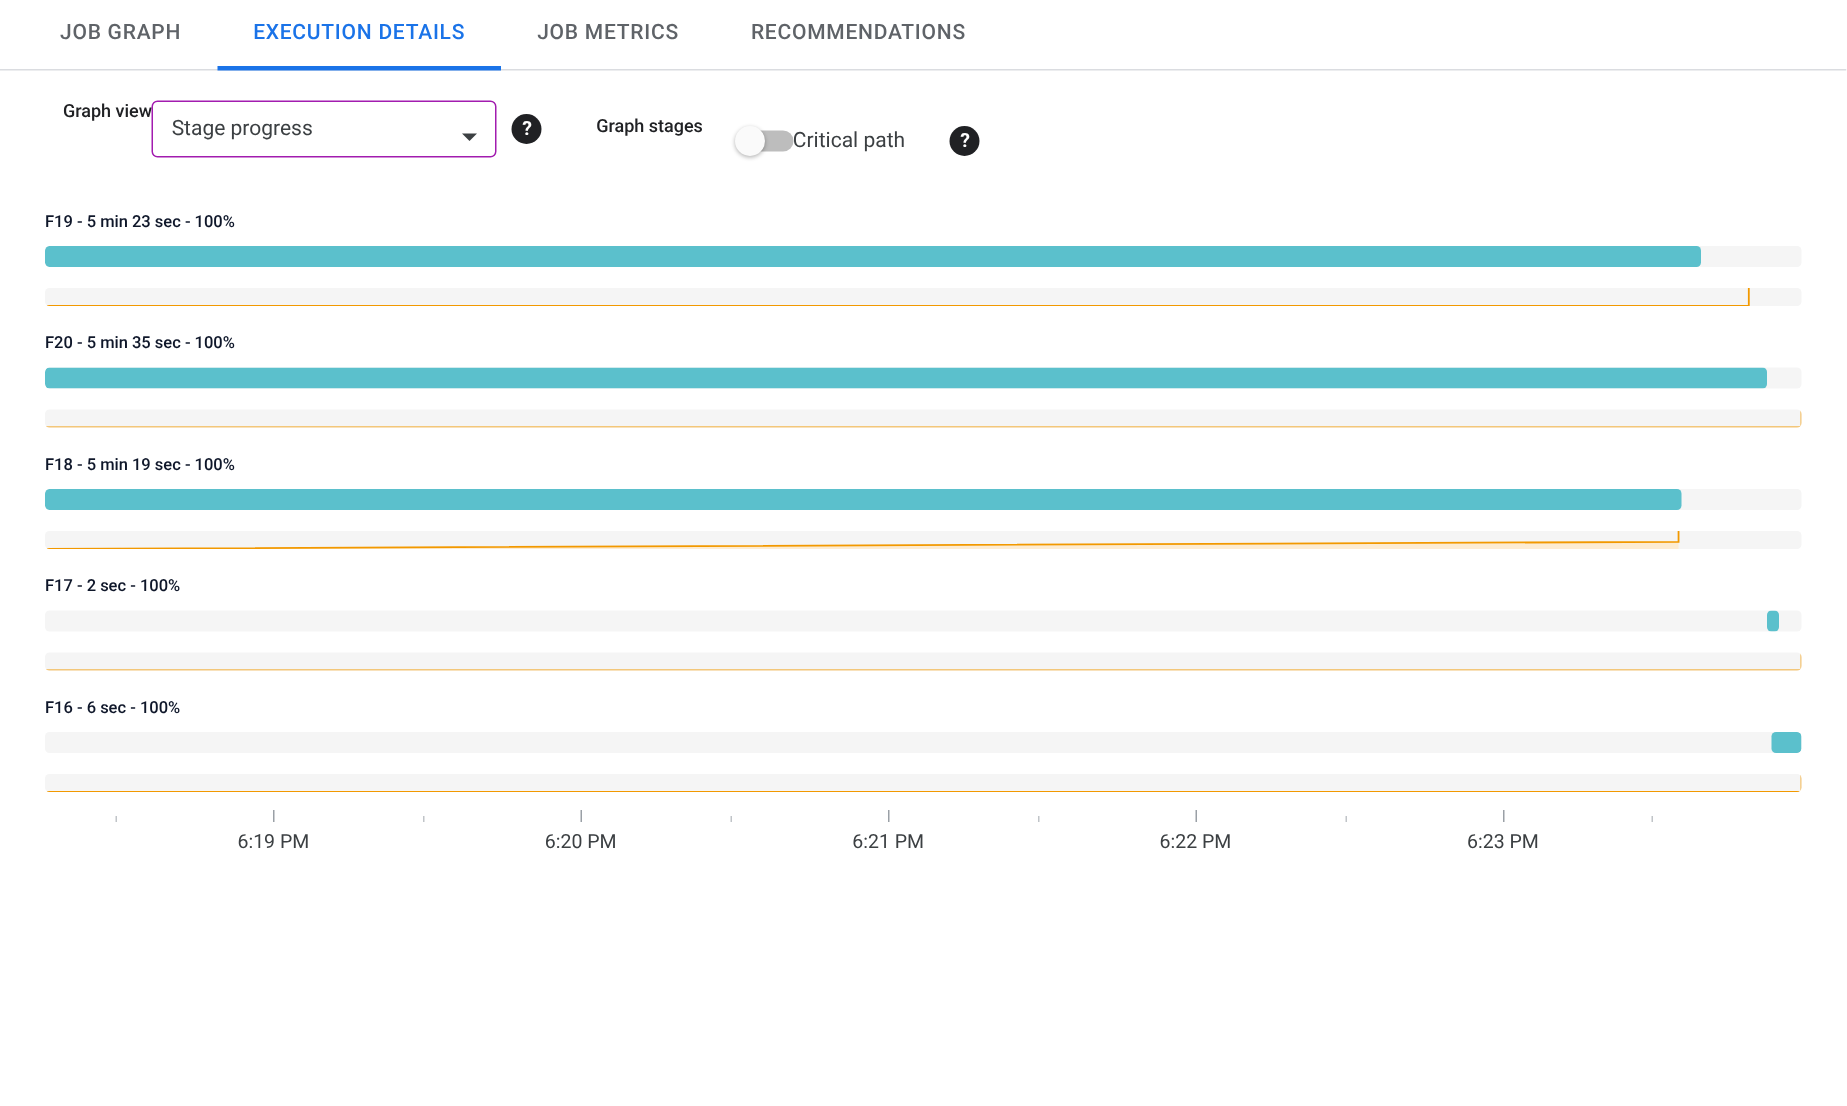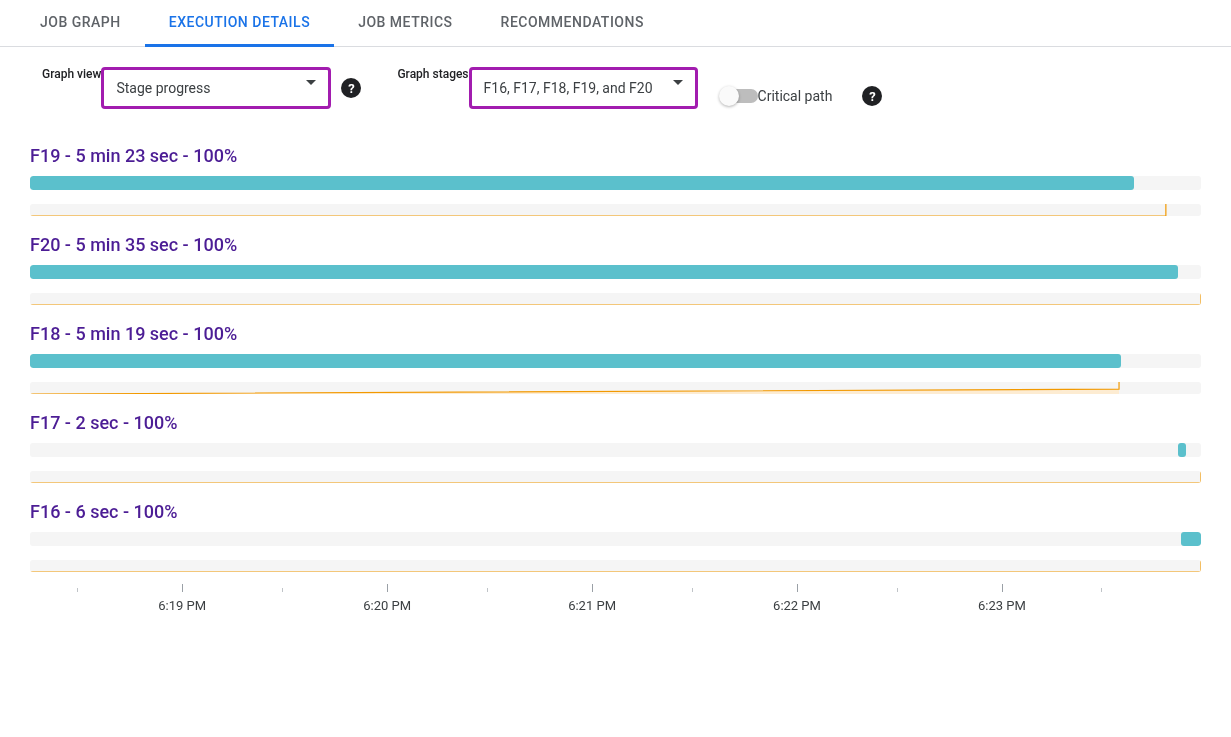--- a/index.html
+++ b/index.html
@@ -47,27 +47,27 @@
     font-weight: 500;
     margin-bottom: 4px;
     padding-left: 12px;
   }
   .select-row {
     display: flex;
     align-items: center;
     gap: 10px;
   }
   .select {
-    border: 3px solid #a21caf;
+    border: 1px solid #a21caf;
     border-radius: 4px;
     padding: 10px 12px;
     font-size: 14px;
     color: #3c4043;
     display: flex;
-    align-items: flex-start;
+    align-items: flex-end;
     justify-content: space-between;
     cursor: pointer;
     min-width: 200px;
   }
   .select .caret {
     border-style: solid;
     border-width: 5px 5px 0 5px;
     border-color: #3c4043 transparent transparent transparent;
     margin-left: 20px;
   }
@@ -114,23 +114,23 @@
   }
 
   .chart-area {
     padding: 8px 30px 10px;
     position: relative;
   }
   .stage-row {
     margin-bottom: 12px;
   }
   .stage-title {
-    font-size: 18px;
+    font-size: 11px;
     font-weight: 500;
-    color: #4c1d95;
+    color: #0f172a;
     margin: 18px 0 10px 0;
   }
   .bar-track {
     height: 14px;
     background: #f5f5f5;
     border-radius: 3px;
     position: relative;
     margin-bottom: 14px;
     overflow: hidden;
   }
@@ -201,26 +201,20 @@
       <div class="select" style="min-width:230px">
         <span>Stage progress</span>
         <span class="caret"></span>
       </div>
       <div class="help-icon">?</div>
     </div>
   </div>
 
   <div class="control-group">
     <div class="control-label">Graph stages</div>
-    <div class="select-row">
-      <div class="select">
-        <span>F16, F17, F18, F19, and F20</span>
-        <span class="caret"></span>
-      </div>
-    </div>
   </div>
 
   <div class="toggle-group">
     <div class="toggle">
       <div class="knob"></div>
     </div>
     <span class="toggle-label">Critical path</span>
     <div class="help-icon" style="margin-left:30px">?</div>
   </div>
 </div>

